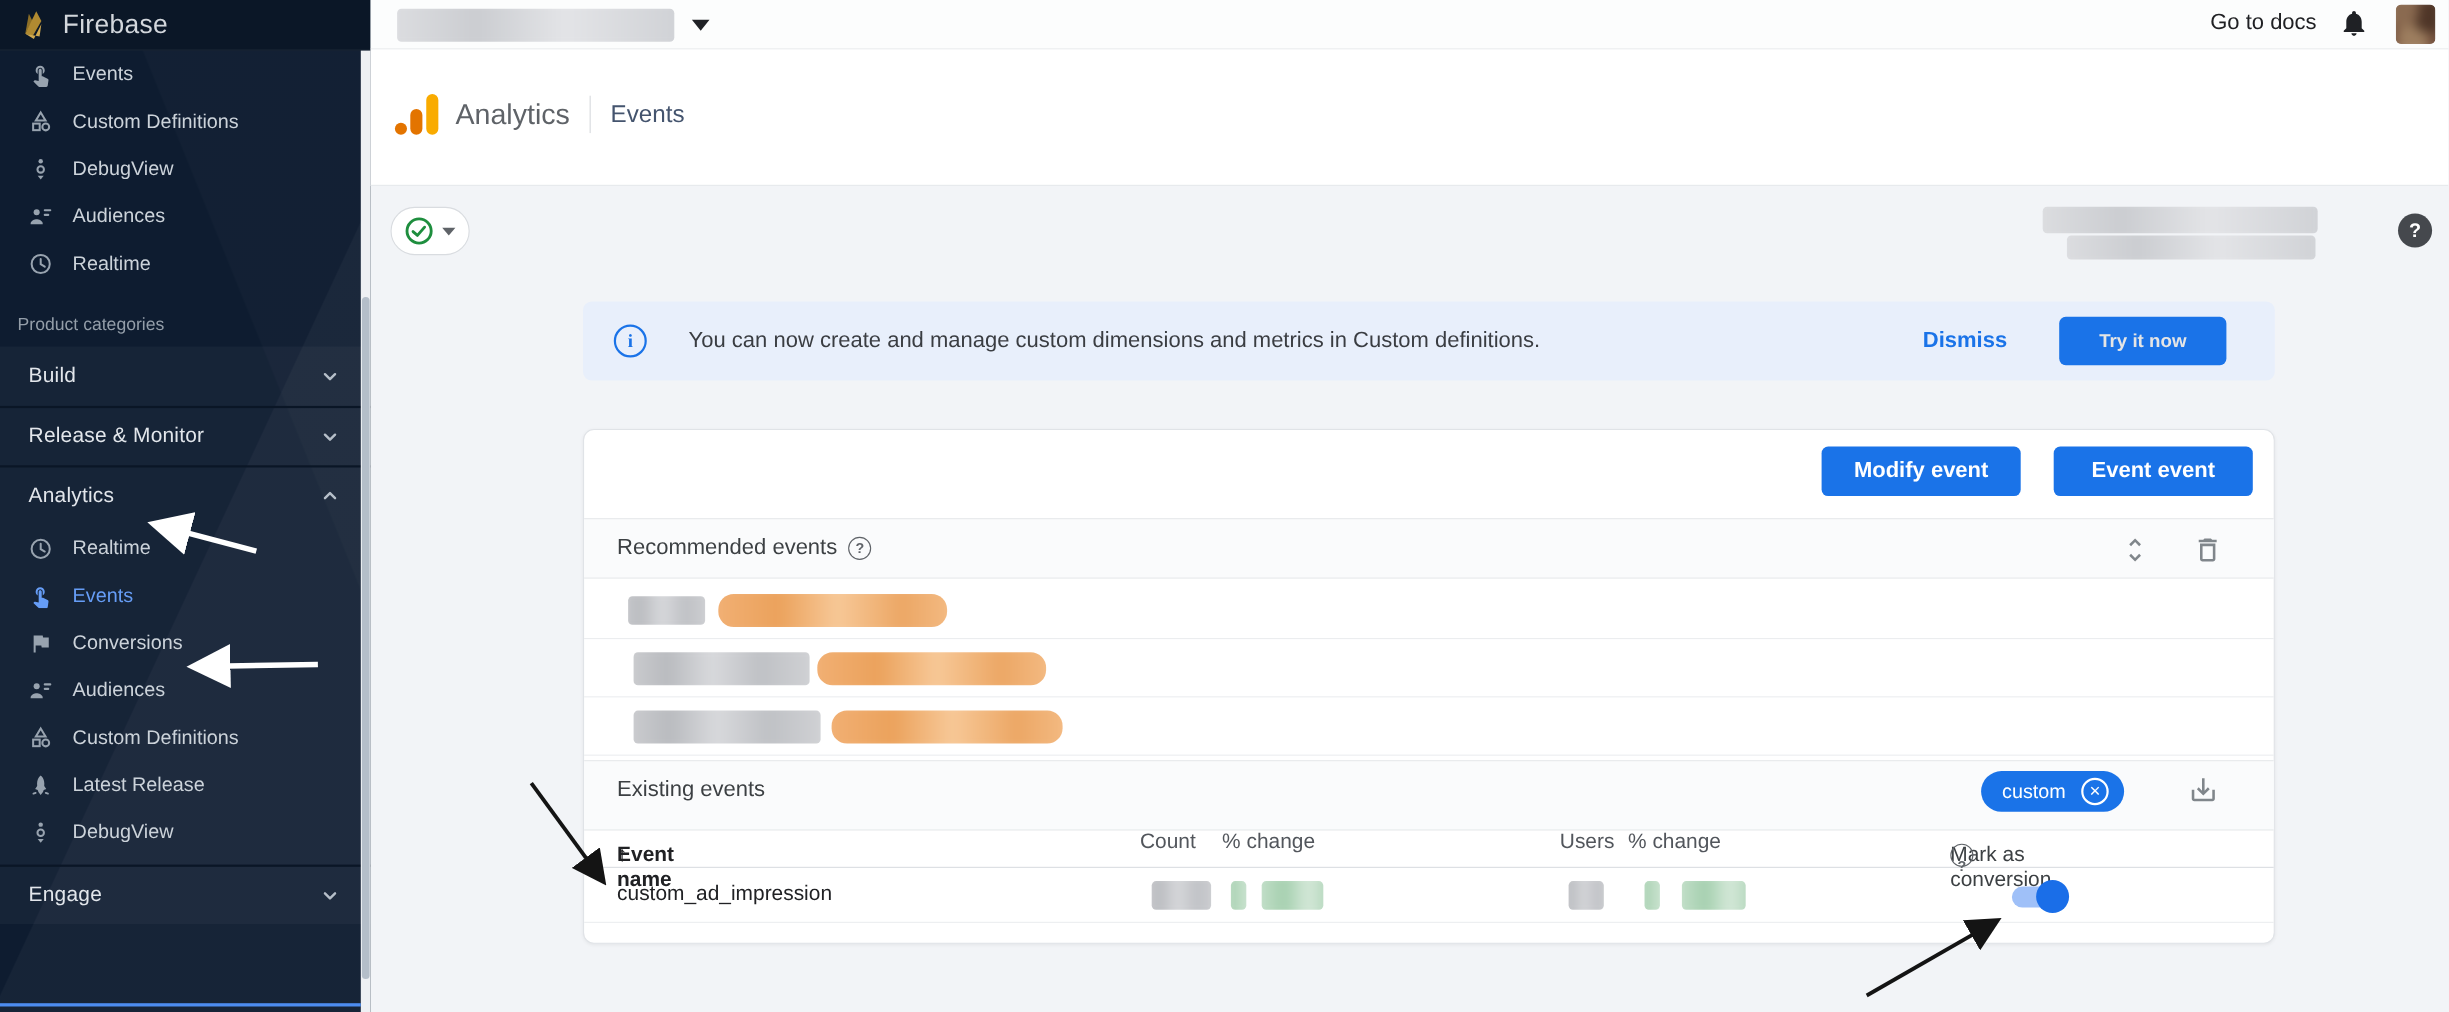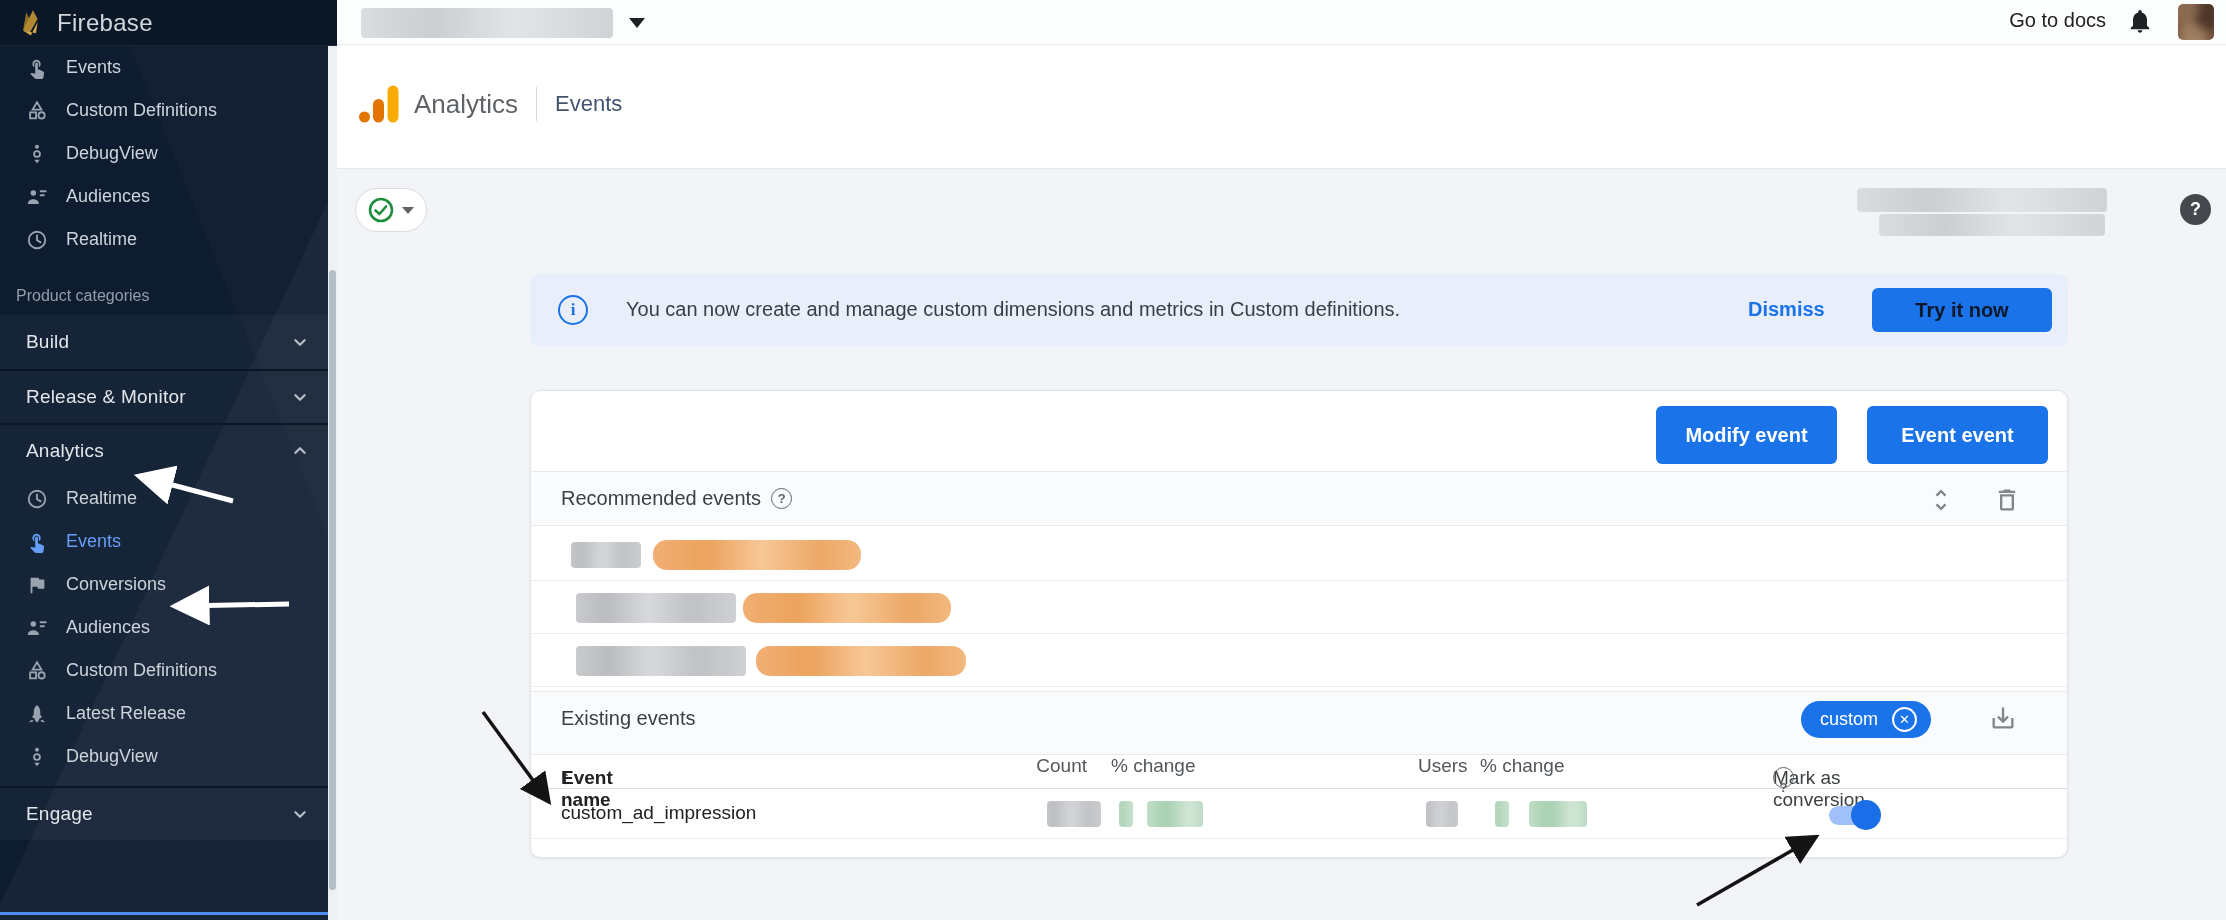--- a/index.html
+++ b/index.html
@@ -67,27 +67,27 @@
     justify-content:center; cursor:pointer; }
 
   
   .banner { position:absolute; left:193px; top:274px; width:1538px; height:72px; background:#e8effb;
     border-radius:8px; }
   .info-circ { position:absolute; left:28px; top:21px; width:30px; height:30px; border:2.4px solid #1a73e8;
     border-radius:50%; color:#1a73e8; font-size:17px; font-weight:700; font-family:"Liberation Serif","DejaVu Serif",serif;
     display:flex; align-items:center; justify-content:center; }
   .banner-text { position:absolute; left:80px; top:24px; font-size:20px; color:#3a3d42;margin-left:16px; }
   .dismiss { position:absolute; left:1218px; top:24px; font-size:20px; font-weight:700; color:#1a73e8; cursor:pointer; }
-  .try-btn { position:absolute; left:1342px; top:14px; width:180px; height:44px; background:#1a73e8;
-    border:none; border-radius:6px; color:#0f172a; font-size:20px; font-weight:700; cursor:pointer; }
+  .try-btn { position:absolute; left:1342px; top:14px; width:152px; height:44px; background:#1a73e8;
+    border:none; border-radius:6px; color:#e5e5e5; font-size:17px; font-weight:700; cursor:pointer; }
 
   
   .card { position:absolute; left:193px; top:390px; width:1538px; height:468px; background:#fff;
     border:1px solid #e0e3e7; border-radius:10px; box-shadow:0 1px 3px rgba(60,64,67,.08); }
-  .btn-blue { position:absolute; top:15px; height:58px; background:#1a73e8; border:none; border-radius:6px;
+  .btn-blue { position:absolute; top:15px; height:45px; background:#1a73e8; border:none; border-radius:6px;
     color:#fff; font-size:20px; font-weight:700; cursor:pointer; }
   .modify { left:1125px; width:181px; }
   .create { left:1336px; width:181px; }
   .sec-head { position:absolute; left:0; right:0; height:55px; background:#fafbfc;
     border-top:1px solid #e7e9eb; border-bottom:1px solid #e7e9eb; }
   .sec-head .sec-title { position:absolute; left:30px; top:15px; font-size:20px; color:#3c4043;
     display:flex; align-items:center; gap:10px; }
   .help-o { width:21px; height:21px; border:1.6px solid #5f6368; border-radius:50%; color:#5f6368;
     font-size:13px; font-weight:700; display:flex; align-items:center; justify-content:center; }
   .icon-btn { position:absolute; top:14px; width:28px; height:28px; fill:#80868b; cursor:pointer; }

